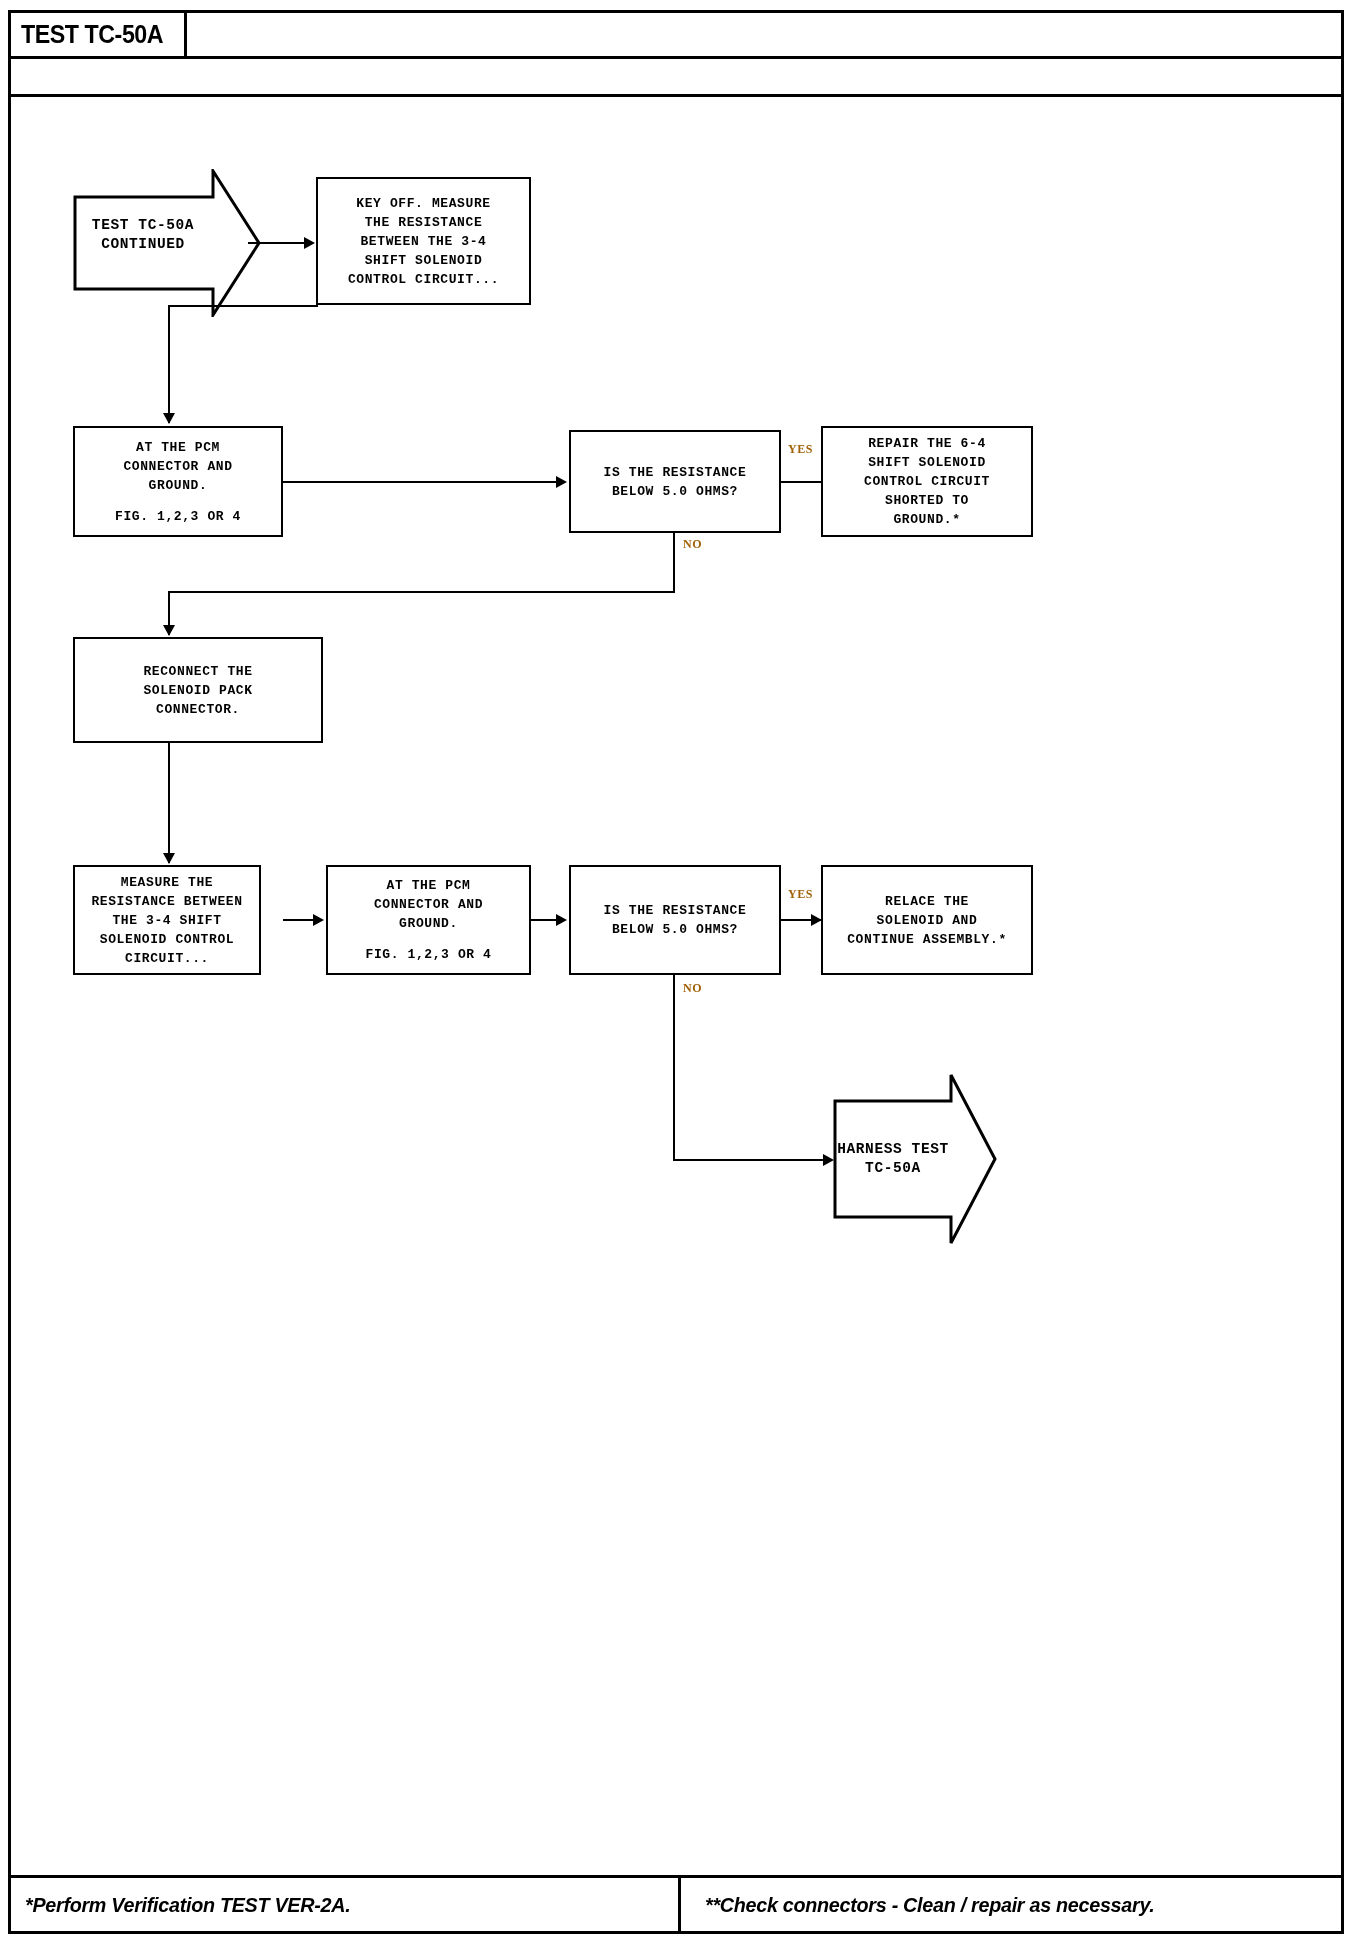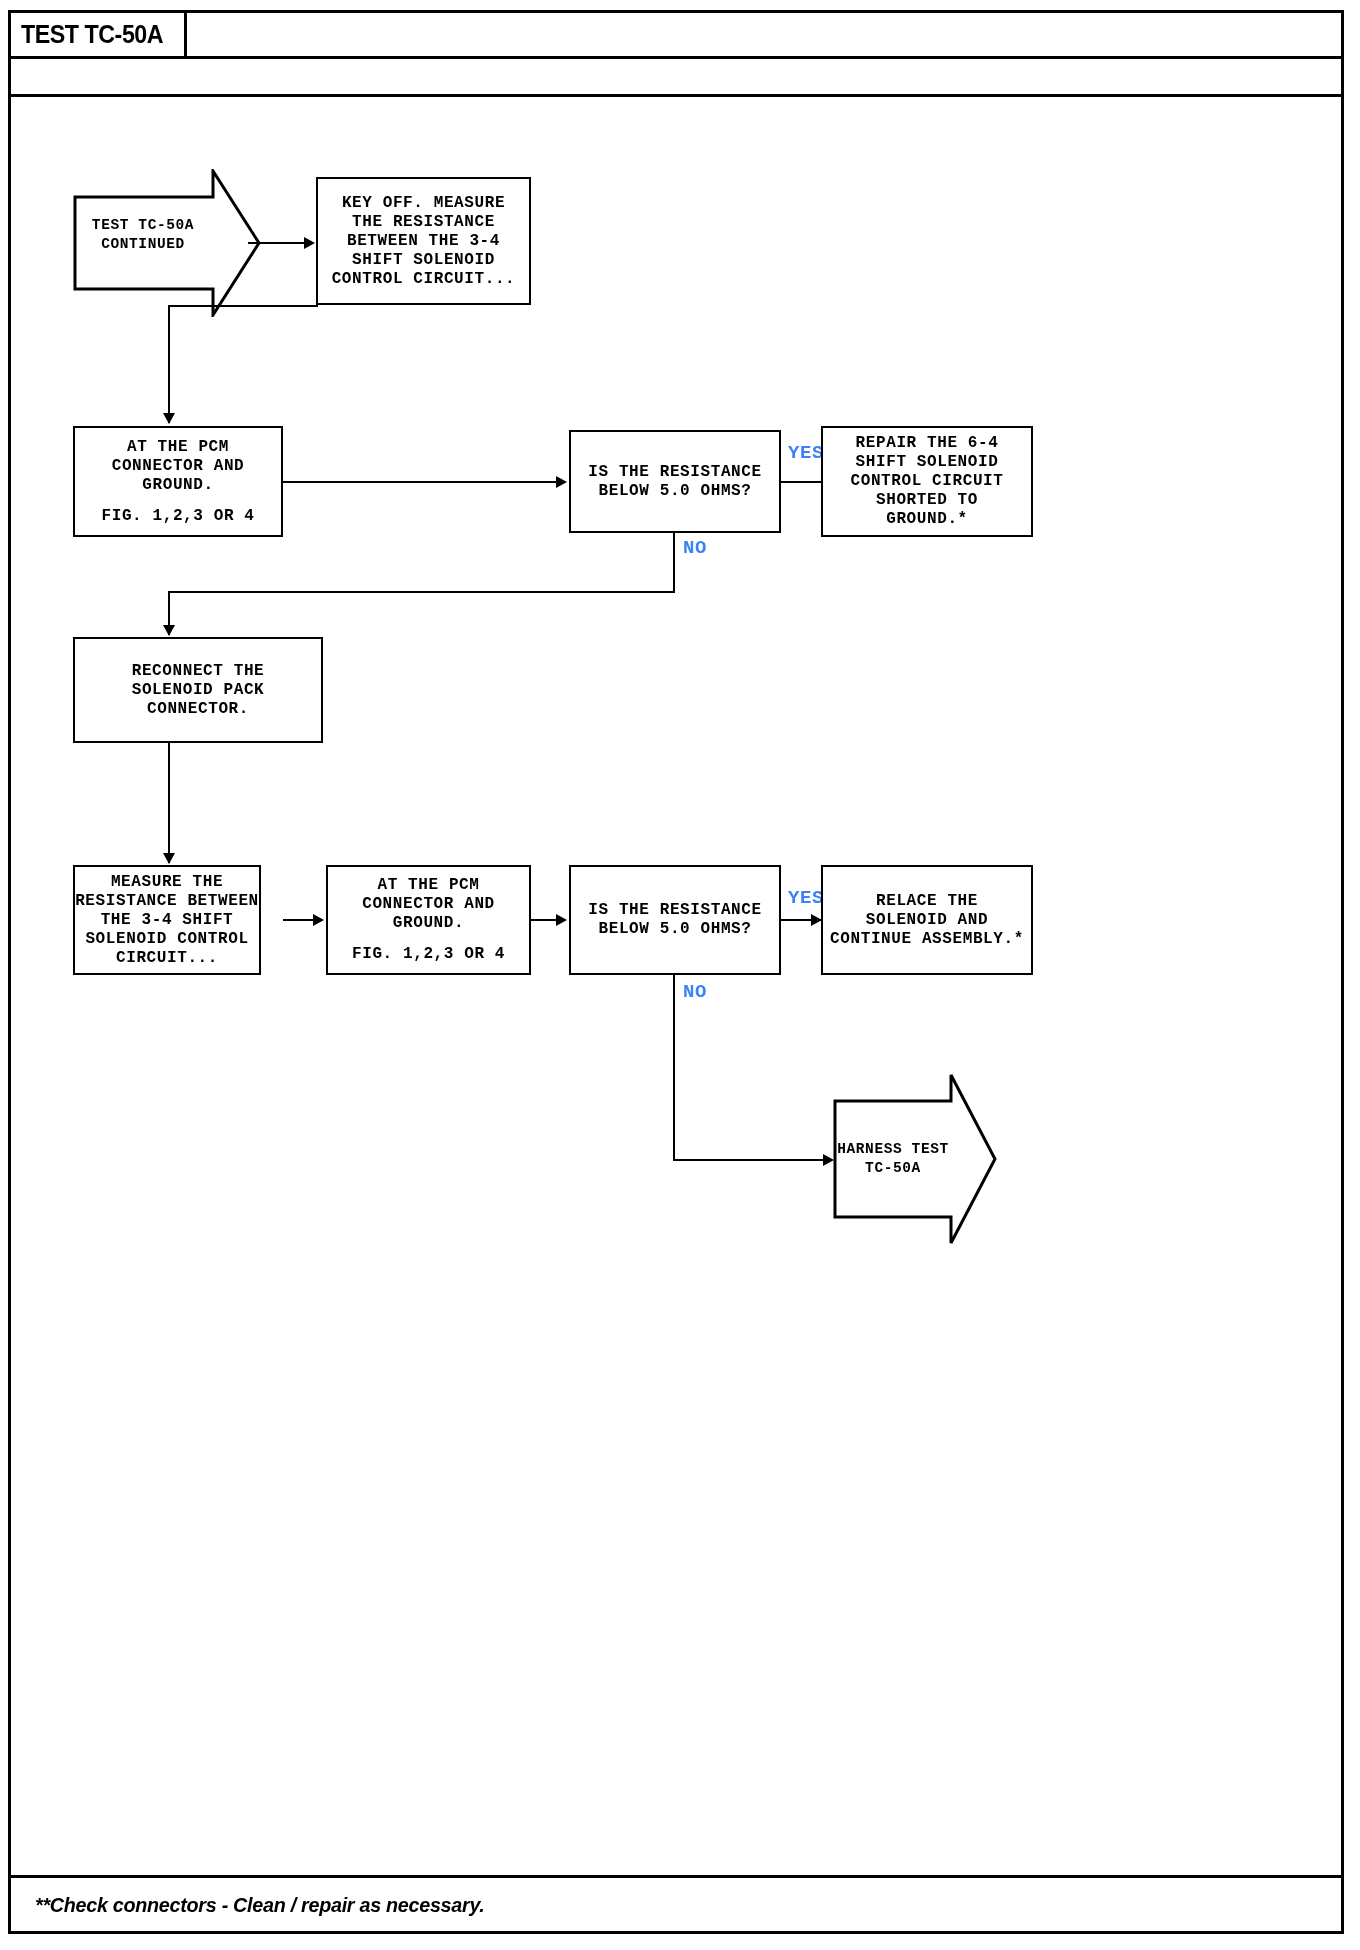--- a/index.html
+++ b/index.html
@@ -46,21 +46,21 @@
   .foot-right{flex:1;padding-left:24px;}
   .foot-cell span{
     font-weight:bold;font-style:italic;font-size:21px;letter-spacing:-0.3px;
     transform:scaleX(0.94);transform-origin:left center;white-space:nowrap;
   }
   
   .node{
     position:absolute;border:2px solid #000;box-sizing:border-box;background:#fff;
     display:flex;flex-direction:column;align-items:center;justify-content:center;
     font-family:"Liberation Mono","DejaVu Sans Mono",monospace;
-    font-size:16px;line-height:19px;letter-spacing:0.6px;color:#000;
+    font-size:13px;line-height:19px;letter-spacing:0.6px;color:#000;
     text-align:center;font-weight:bold;
   }
   .node .ln{display:block;white-space:pre;}
   .node .sp{display:block;height:12px;}
   
   .term{
     position:absolute;background:#000;
     display:flex;align-items:center;justify-content:flex-start;
   }
   .term-txt{
@@ -76,22 +76,22 @@
     border-top:6px solid transparent;border-bottom:6px solid transparent;
     border-left:11px solid #000;
   }
   .arrow-d{
     position:absolute;width:0;height:0;
     border-left:6px solid transparent;border-right:6px solid transparent;
     border-top:11px solid #000;
   }
   .edge-lbl{
     position:absolute;
-    font-family:Liberation Mono, monospace;
-    font-size:19px;font-weight:bold;letter-spacing:0.6px;white-space:pre;color:#3b82f6;
+    font-family:Liberation Serif, serif;
+    font-size:12px;font-weight:bold;letter-spacing:0.6px;white-space:pre;color:#a16207;
   }
 </style>
 </head>
 <body>
 
 <div class="page">
 
   <div class="header">
     <div class="hdr-tag">
       <span>TEST TC-50A</span>
@@ -211,18 +211,21 @@
 
     <svg style="position:absolute;left:822px;top:976px;" width="165" height="172">
       <polygon points="2,28 118,28 118,2 162,86 118,170 118,144 2,144" fill="#ffffff" stroke="#000000" stroke-width="3" stroke-linejoin="miter"></polygon>
     </svg>
     <div style="position:absolute;left:822px;top:1043px;width:120px;" class="term-txt">HARNESS TEST
 TC-50A</div>
 
   </div>
 
   <div class="footer">
+    <div class="foot-cell foot-left">
+      <span>*Perform Verification TEST VER-2A.</span>
+    </div>
     <div class="foot-cell foot-right">
       <span>**Check connectors - Clean / repair as necessary.</span>
     </div>
   </div>
 
 </div>
 
 </body></html>

